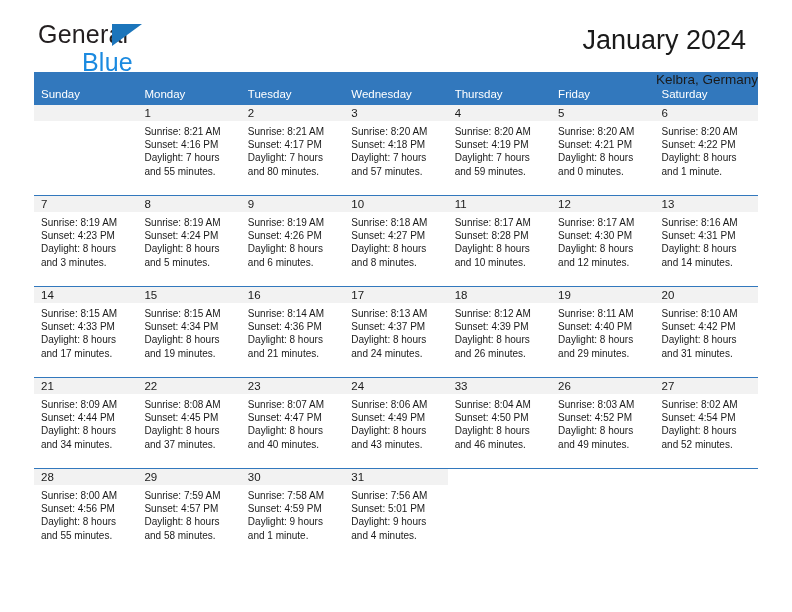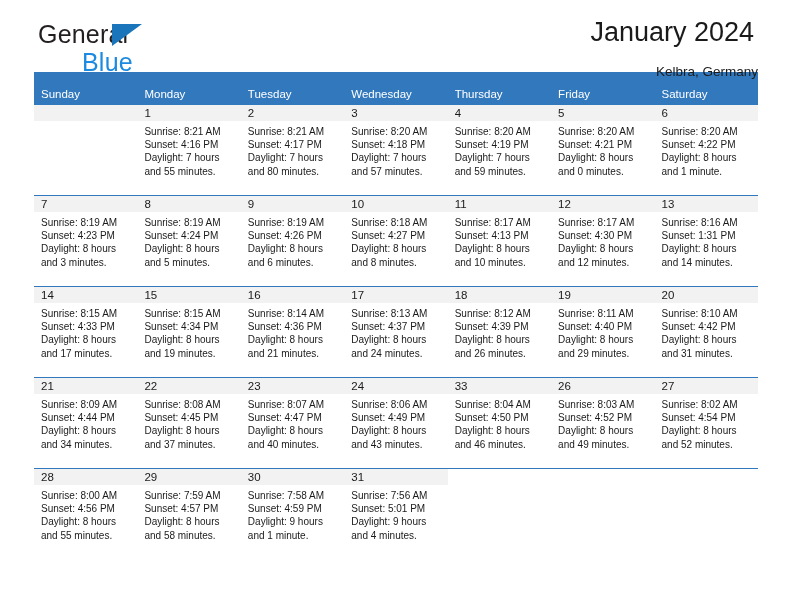--- a/index.html
+++ b/index.html
@@ -69,21 +69,21 @@
     position: absolute;
     right: 0;
     top: 14px;
     text-align: right;
   }
   .cal-title {
     font-size: 27px;
     color: #1a1a1a;
     line-height: 1.1;
     font-weight: normal;
-    margin: 4px;
+    margin: 12px;
   }
   .cal-subtitle {
     font-size: 13.5px;
     color: #1a1a1a;
     margin-top: 17px;
     line-height: 1.1;
   }
 
   
   .calendar {
@@ -301,21 +301,21 @@
                 <div>Daylight: 8 hours</div>
                 <div>and 8 minutes.</div>
               </div>
             </div>
           </td>
           <td>
             <div class="cell">
               <div class="daynum-band">11</div>
               <div class="lines">
                 <div>Sunrise: 8:17 AM</div>
-                <div>Sunset: 4:13 PM</div>
+                <div>Sunset: 8:28 PM</div>
                 <div>Daylight: 8 hours</div>
                 <div>and 10 minutes.</div>
               </div>
             </div>
           </td>
           <td>
             <div class="cell">
               <div class="daynum-band">12</div>
               <div class="lines">
                 <div>Sunrise: 8:17 AM</div>
@@ -323,21 +323,21 @@
                 <div>Daylight: 8 hours</div>
                 <div>and 12 minutes.</div>
               </div>
             </div>
           </td>
           <td>
             <div class="cell">
               <div class="daynum-band">13</div>
               <div class="lines">
                 <div>Sunrise: 8:16 AM</div>
-                <div>Sunset: 1:31 PM</div>
+                <div>Sunset: 4:31 PM</div>
                 <div>Daylight: 8 hours</div>
                 <div>and 14 minutes.</div>
               </div>
             </div>
           </td>
         </tr>
         <tr>
           <td>
             <div class="cell">
               <div class="daynum-band">14</div>

